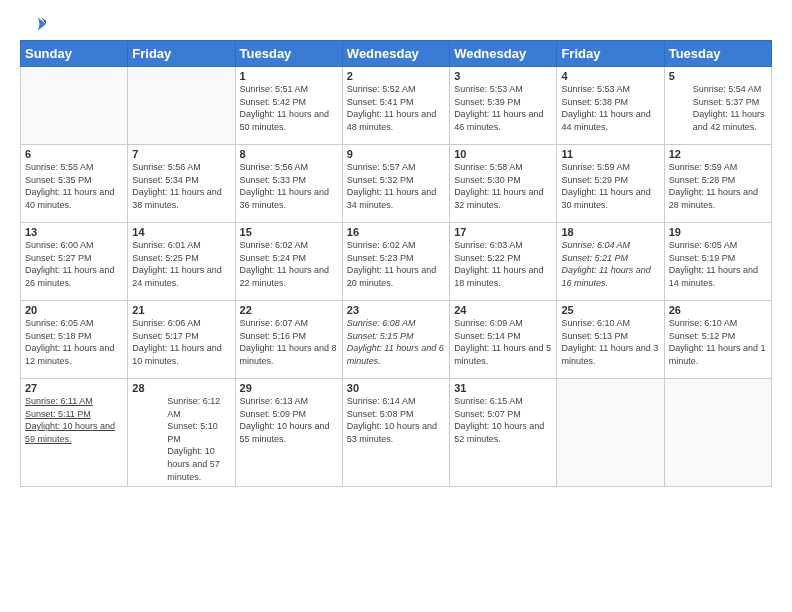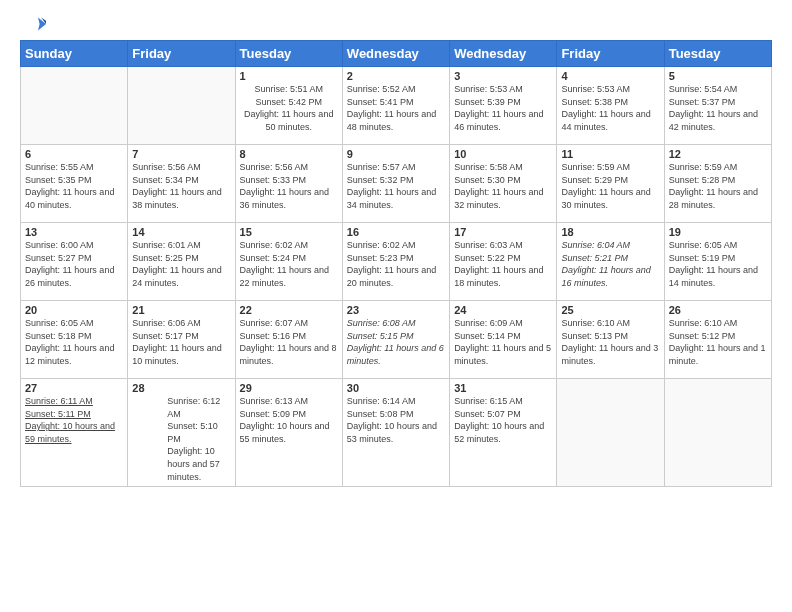--- a/index.html
+++ b/index.html
@@ -130,21 +130,21 @@
           <th>Friday</th>
           <th>Tuesday</th>
         </tr>
     </thead>
     <tbody id="calendar-body">
     <tr>
           <td class="empty"></td>
           <td class="empty"></td>
           <td>
             <span class="day-number">1</span>
-            <div class="day-info" style="white-space: pre-line; text-align: center;">Sunrise: 5:51 AM
+            <div class="day-info" style="white-space: pre-line;">Sunrise: 5:51 AM
 Sunset: 5:42 PM
 Daylight: 11 hours and 50 minutes.</div>
           </td>
           <td>
             <span class="day-number">2</span>
             <div class="day-info" style="white-space: pre-line;">Sunrise: 5:52 AM
 Sunset: 5:41 PM
 Daylight: 11 hours and 48 minutes.</div>
           </td>
           <td>
@@ -154,21 +154,21 @@
 Daylight: 11 hours and 46 minutes.</div>
           </td>
           <td>
             <span class="day-number">4</span>
             <div class="day-info" style="white-space: pre-line;">Sunrise: 5:53 AM
 Sunset: 5:38 PM
 Daylight: 11 hours and 44 minutes.</div>
           </td>
           <td>
             <span class="day-number">5</span>
-            <div class="day-info" style="white-space: pre-line;">Sunrise: 5:54 AM
+            <div class="day-info" style="white-space: pre-line; margin-left: 24px;">Sunrise: 5:54 AM
 Sunset: 5:37 PM
 Daylight: 11 hours and 42 minutes.</div>
           </td>
         </tr>
         <tr>
           <td>
             <span class="day-number">6</span>
             <div class="day-info" style="white-space: pre-line;">Sunrise: 5:55 AM
 Sunset: 5:35 PM
 Daylight: 11 hours and 40 minutes.</div>

